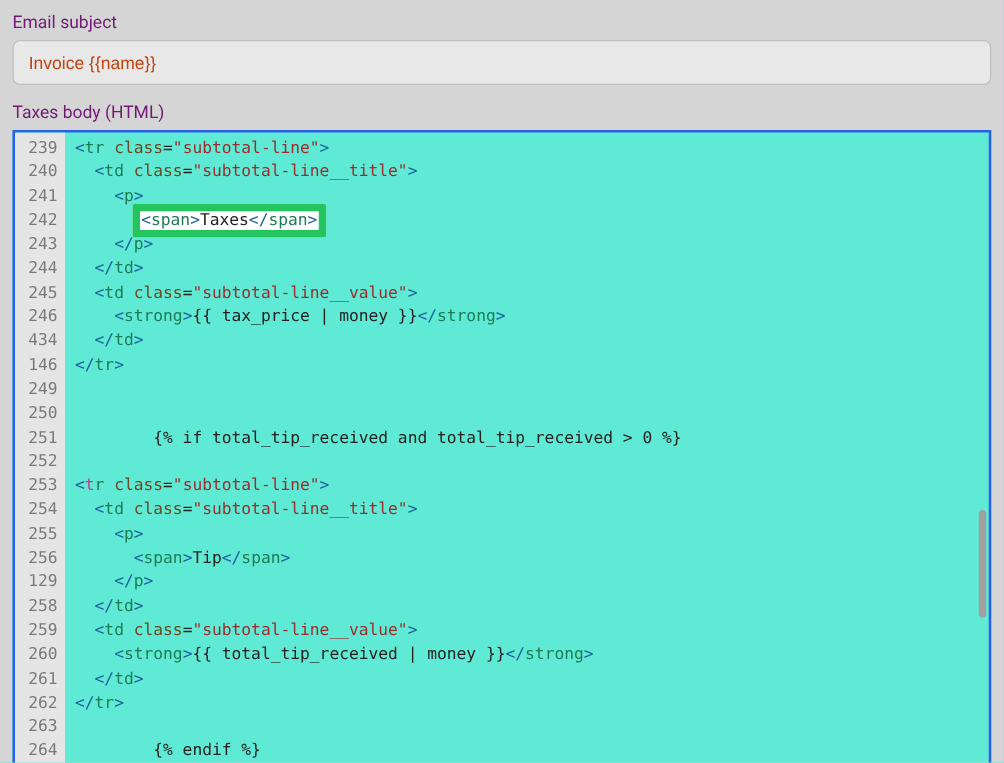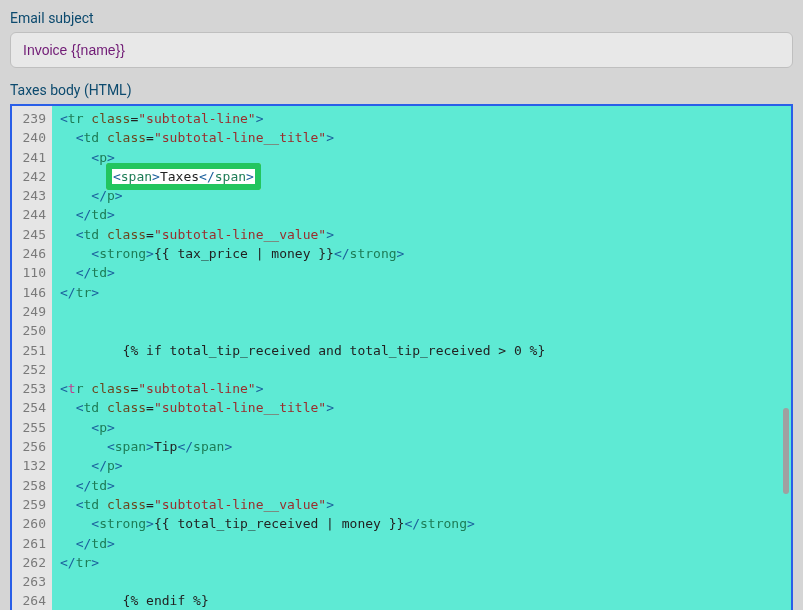--- a/index.html
+++ b/index.html
@@ -6,33 +6,33 @@
   body {
     background: #d5d5d5;
     font-family: -apple-system, BlinkMacSystemFont, "Segoe UI", Roboto, sans-serif;
     width: 803px;
     height: 610px;
     overflow: hidden;
     padding: 10px;
   }
   .field-label {
     font-size: 14px;
-    color: #0c4a6e;
+    color: #701a75;
     margin-bottom: 6px;
     display: block;
   }
   .text-input {
     width: 100%;
     height: 36px;
     border: 1px solid #bfbfbf;
     border-radius: 6px;
     background: #e8e8e8;
     padding: 0 12px;
     font-size: 14px;
-    color: #701a75;
+    color: #c2410c;
     outline: none;
   }
   .section-gap { height: 14px; }
   .editor-wrap {
     border: 2px solid #2a5fe8;
     background: #5eead4;
     height: 560px;
     position: relative;
     overflow: hidden;
   }
@@ -112,31 +112,31 @@
 <div class="editor-wrap">
   <div class="gutter" id="gutter">
       <div>239</div>
       <div>240</div>
       <div>241</div>
       <div>242</div>
       <div>243</div>
       <div>244</div>
       <div>245</div>
       <div>246</div>
-      <div>110</div>
+      <div>434</div>
       <div>146</div>
       <div>249</div>
       <div>250</div>
       <div>251</div>
       <div>252</div>
       <div>253</div>
       <div>254</div>
       <div>255</div>
       <div>256</div>
-      <div>132</div>
+      <div>129</div>
       <div>258</div>
       <div>259</div>
       <div>260</div>
       <div>261</div>
       <div>262</div>
       <div>263</div>
       <div>264</div>
     </div>
   <div class="code-area" id="code"><div class="code-line"><span class="tag-open">&lt;</span><span class="tag-name-tr">tr</span><span class="txt"> </span><span class="attr-name">class</span><span class="attr-eq">=</span><span class="attr-val">"subtotal-line"</span><span class="tag-close">&gt;</span></div><div class="code-line"><span class="txt">  </span><span class="tag-open">&lt;</span><span class="tag-name-td">td</span><span class="txt"> </span><span class="attr-name">class</span><span class="attr-eq">=</span><span class="attr-val">"subtotal-line__title"</span><span class="tag-close">&gt;</span></div><div class="code-line"><span class="txt">    </span><span class="tag-open">&lt;</span><span class="tag-name-p">p</span><span class="tag-close">&gt;</span></div><div class="code-line"><span class="txt">      </span><span class="hl-sel"><span class="tag-open">&lt;</span><span class="tag-name-span">span</span><span class="tag-close">&gt;</span><span class="txt">Taxes</span><span class="tag-end">&lt;/</span><span class="tag-name-span">span</span><span class="tag-close">&gt;</span></span></div><div class="code-line"><span class="txt">    </span><span class="tag-end">&lt;/</span><span class="tag-name-p">p</span><span class="tag-close">&gt;</span></div><div class="code-line"><span class="txt">  </span><span class="tag-end">&lt;/</span><span class="tag-name-td">td</span><span class="tag-close">&gt;</span></div><div class="code-line"><span class="txt">  </span><span class="tag-open">&lt;</span><span class="tag-name-td">td</span><span class="txt"> </span><span class="attr-name">class</span><span class="attr-eq">=</span><span class="attr-val">"subtotal-line__value"</span><span class="tag-close">&gt;</span></div><div class="code-line"><span class="txt">    </span><span class="tag-open">&lt;</span><span class="tag-name-strong">strong</span><span class="tag-close">&gt;</span><span class="txt">{{ tax_price | money }}</span><span class="tag-end">&lt;/</span><span class="tag-name-strong">strong</span><span class="tag-close">&gt;</span></div><div class="code-line"><span class="txt">  </span><span class="tag-end">&lt;/</span><span class="tag-name-td">td</span><span class="tag-close">&gt;</span></div><div class="code-line"><span class="tag-end">&lt;/</span><span class="tag-name-tr">tr</span><span class="tag-close">&gt;</span></div><div class="code-line">&nbsp;</div><div class="code-line">&nbsp;</div><div class="code-line"><span class="txt">        {% if total_tip_received and total_tip_received &gt; 0 %}</span></div><div class="code-line">&nbsp;</div><div class="code-line"><span class="tag-open">&lt;</span><span class="tr-first-letter">t</span><span class="tag-name-tr">r</span><span class="txt"> </span><span class="attr-name">class</span><span class="attr-eq">=</span><span class="attr-val">"subtotal-line"</span><span class="tag-close">&gt;</span></div><div class="code-line"><span class="txt">  </span><span class="tag-open">&lt;</span><span class="tag-name-td">td</span><span class="txt"> </span><span class="attr-name">class</span><span class="attr-eq">=</span><span class="attr-val">"subtotal-line__title"</span><span class="tag-close">&gt;</span></div><div class="code-line"><span class="txt">    </span><span class="tag-open">&lt;</span><span class="tag-name-p">p</span><span class="tag-close">&gt;</span></div><div class="code-line"><span class="txt">      </span><span class="tag-open">&lt;</span><span class="tag-name-span">span</span><span class="tag-close">&gt;</span><span class="txt">Tip</span><span class="tag-end">&lt;/</span><span class="tag-name-span">span</span><span class="tag-close">&gt;</span></div><div class="code-line"><span class="txt">    </span><span class="tag-end">&lt;/</span><span class="tag-name-p">p</span><span class="tag-close">&gt;</span></div><div class="code-line"><span class="txt">  </span><span class="tag-end">&lt;/</span><span class="tag-name-td">td</span><span class="tag-close">&gt;</span></div><div class="code-line"><span class="txt">  </span><span class="tag-open">&lt;</span><span class="tag-name-td">td</span><span class="txt"> </span><span class="attr-name">class</span><span class="attr-eq">=</span><span class="attr-val">"subtotal-line__value"</span><span class="tag-close">&gt;</span></div><div class="code-line"><span class="txt">    </span><span class="tag-open">&lt;</span><span class="tag-name-strong">strong</span><span class="tag-close">&gt;</span><span class="txt">{{ total_tip_received | money }}</span><span class="tag-end">&lt;/</span><span class="tag-name-strong">strong</span><span class="tag-close">&gt;</span></div><div class="code-line"><span class="txt">  </span><span class="tag-end">&lt;/</span><span class="tag-name-td">td</span><span class="tag-close">&gt;</span></div><div class="code-line"><span class="tag-end">&lt;/</span><span class="tag-name-tr">tr</span><span class="tag-close">&gt;</span></div><div class="code-line">&nbsp;</div><div class="code-line"><span class="txt">        {% endif %}</span></div></div>
   <div class="scrollbar">

